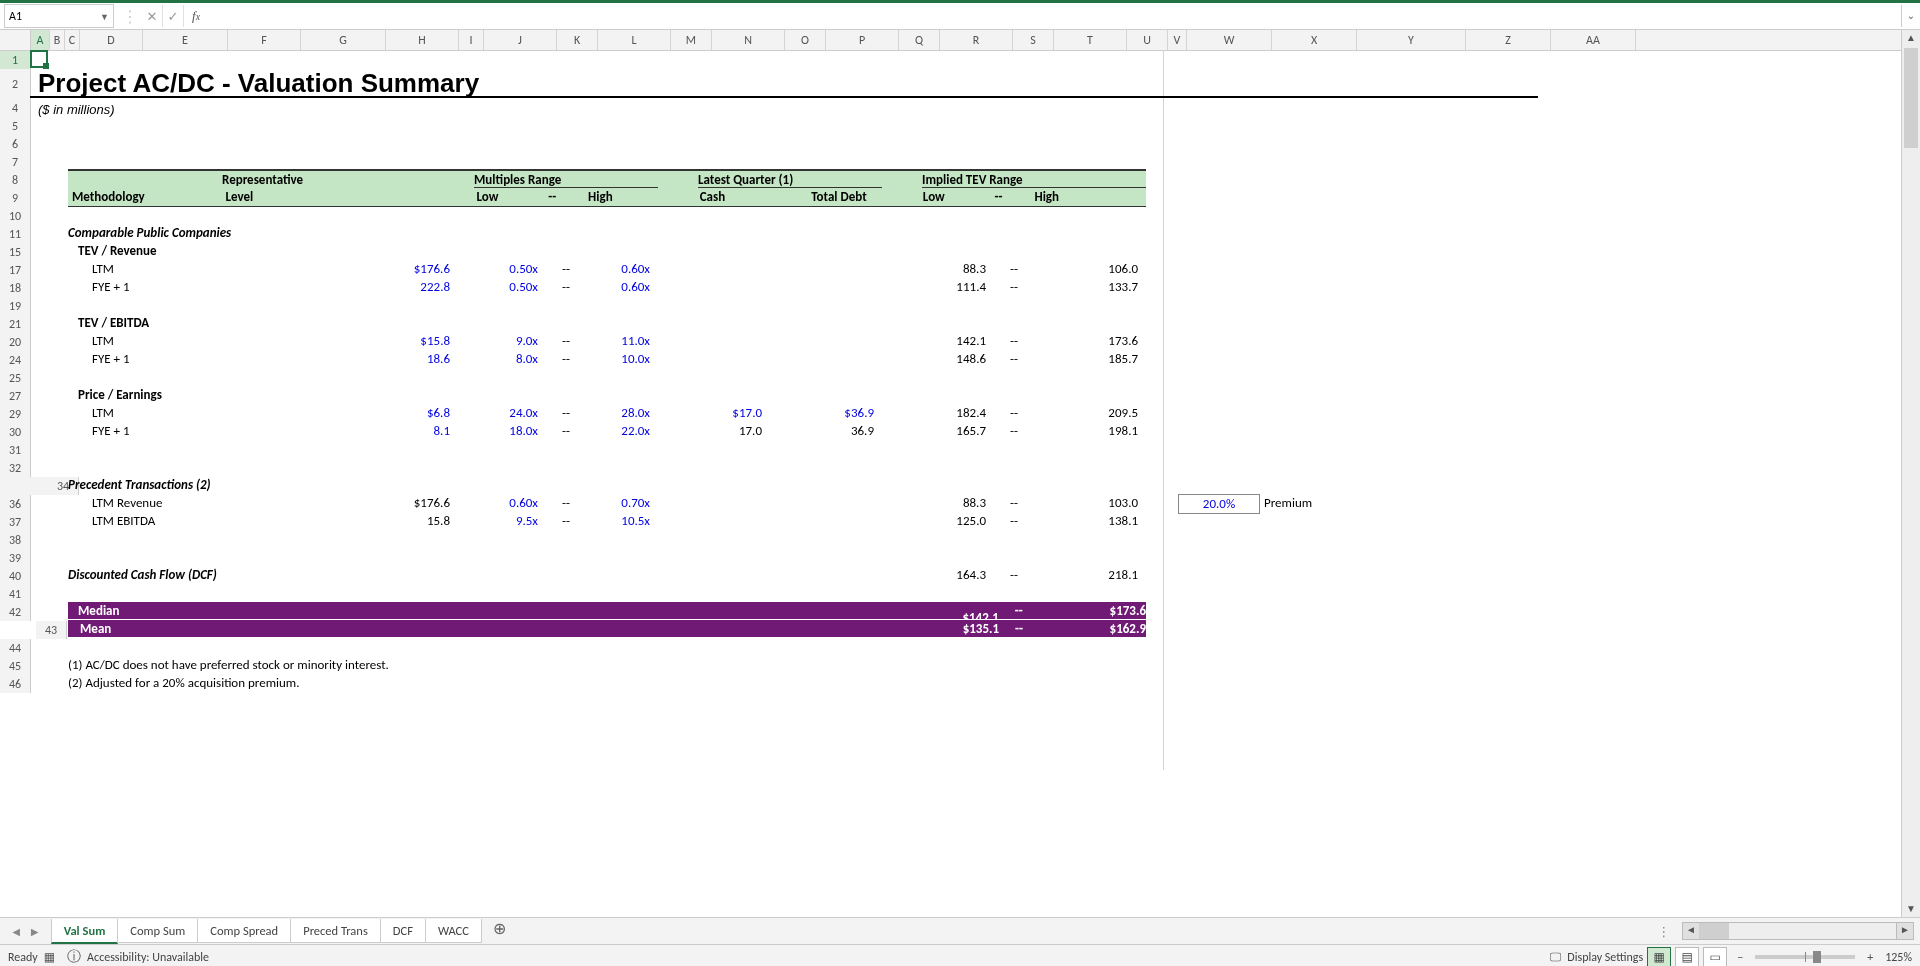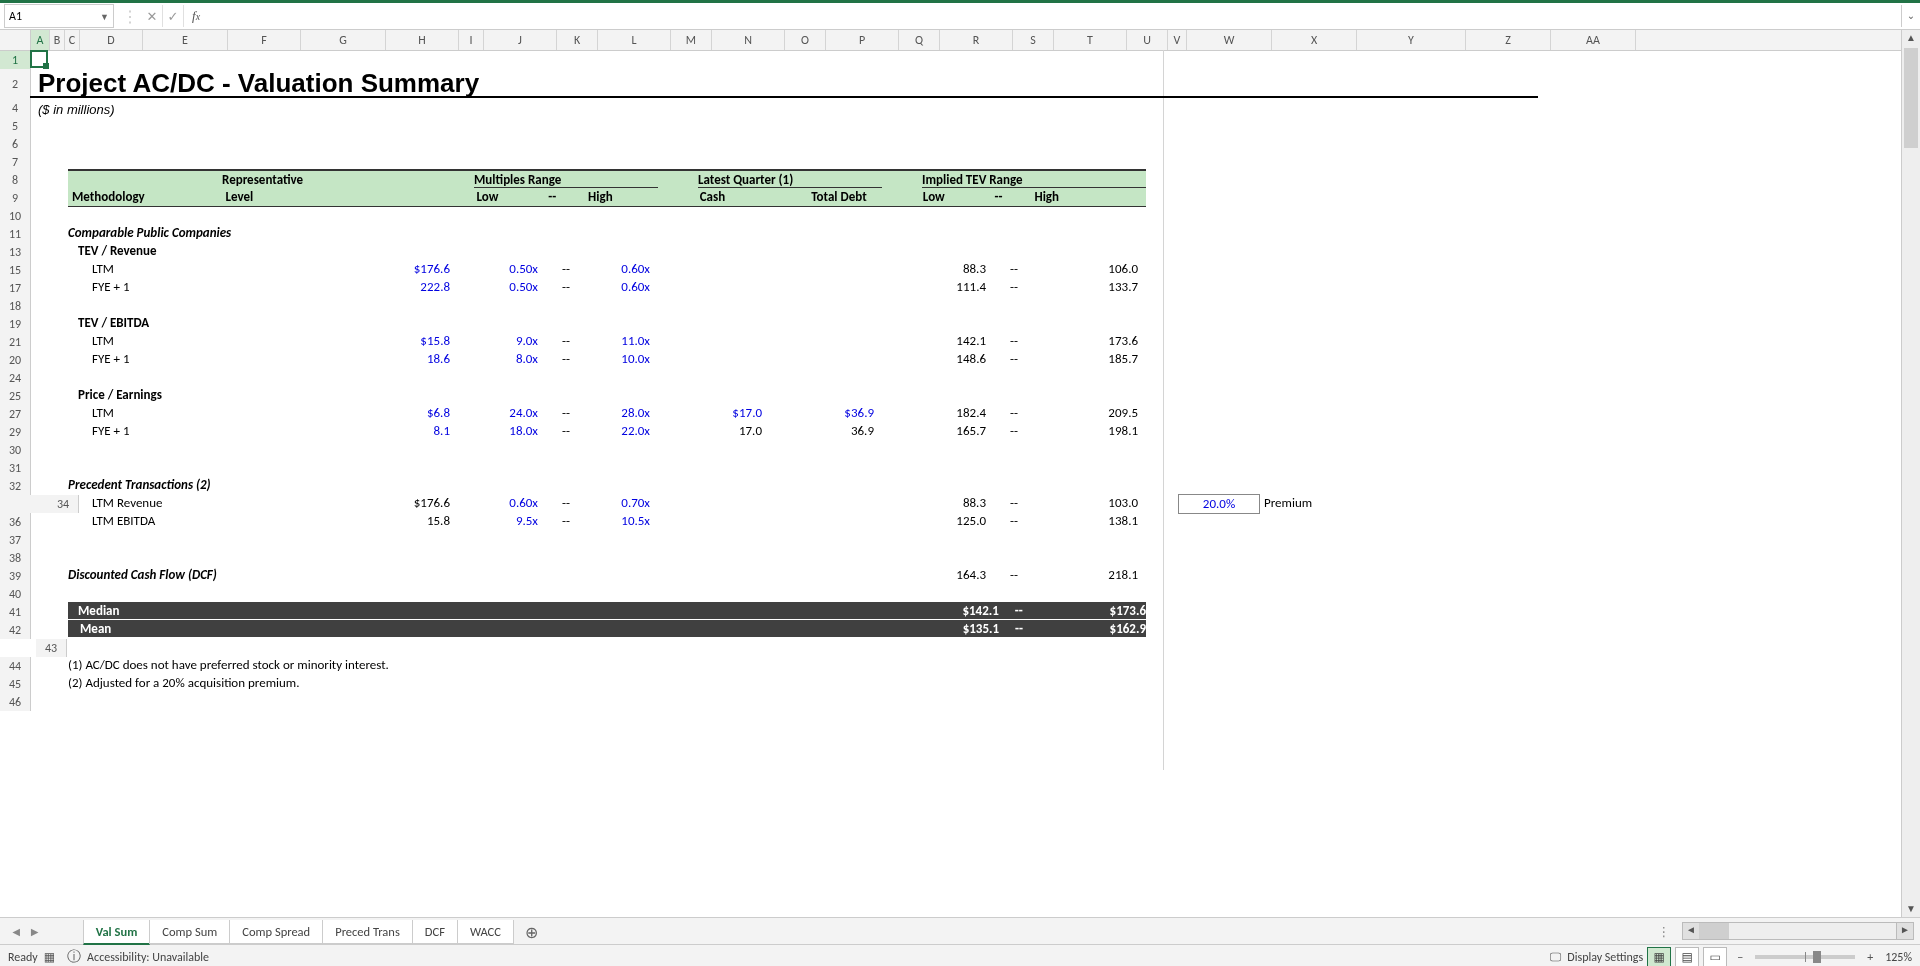--- a/index.html
+++ b/index.html
@@ -193,21 +193,21 @@
     height:18px;
     line-height:18px;
   }
   .r { text-align:right; }
   .c { text-align:center; }
   .blue { color: #0000e0; }
   .bi { font-weight:bold; font-style:italic; }
   .ind2 { padding-left: 24px; }
 
   .sumrow {
-    background: #404040;
+    background: #701a75;
     color: #fff;
     font-weight: bold;
     height:17px;
     line-height:17px;
     display:flex;
   }
 
   .prembox {
     position:absolute;
     border:1px solid #888;
@@ -229,23 +229,22 @@
   }
   .tab-nav {
     display:flex;
     gap:2px;
     padding:0 8px;
     color:#888;
   }
   .tab-nav span { padding:0 2px; }
   .tabs {
     display: flex;
-    align-items: center;
+    align-items: flex-start;
     height: 100%;
-    margin-left: 32px;
   }
   .tab {
     padding: 4px 12px;
     border: 1px solid #ccc;
     border-top: none;
     margin-right: -1px;
     background: #fff;
     color:#444;
     position:relative;
     top:1px;
@@ -425,24 +424,20 @@
           <div class="row" style="height: 18px;">
             <div class="rh" style="height: 18px; line-height: 18px;">9</div>
             <div class="cells"></div>
           </div>
           <div class="row" style="height: 18px;">
             <div class="rh" style="height: 18px; line-height: 18px;">10</div>
             <div class="cells"></div>
           </div>
           <div class="row" style="height: 18px;">
             <div class="rh" style="height: 18px; line-height: 18px;">11</div>
-            <div class="cells"></div>
-          </div>
-          <div class="row" style="height: 18px;">
-            <div class="rh" style="height: 18px; line-height: 18px;">13</div>
             <div class="cells"></div>
           </div>
           <div class="row" style="height: 18px;">
             <div class="rh" style="height: 18px; line-height: 18px;">15</div>
             <div class="cells"></div>
           </div>
           <div class="row" style="height: 18px;">
             <div class="rh" style="height: 18px; line-height: 18px;">17</div>
             <div class="cells"></div>
           </div>
@@ -649,21 +644,21 @@
           <div class="cell r" style="position: absolute; left: 884px; top: 462px; width: 72px; height: 18px;">125.0</div>
           <div class="cell c" style="position: absolute; left: 964px; top: 462px; width: 40px; height: 18px;">--</div>
           <div class="cell r" style="position: absolute; left: 996px; top: 462px; width: 112px; height: 18px;">138.1</div>
           <div class="cell bi" style="position: absolute; left: 38px; top: 516px; width: 400px; height: 18px;">Discounted Cash Flow (DCF)</div>
           <div class="cell r" style="position: absolute; left: 884px; top: 516px; width: 72px; height: 18px;">164.3</div>
           <div class="cell c" style="position: absolute; left: 964px; top: 516px; width: 40px; height: 18px;">--</div>
           <div class="cell r" style="position: absolute; left: 996px; top: 516px; width: 112px; height: 18px;">218.1</div>
           <div class="sumrow" style="position: absolute; left: 38px; top: 552px; width: 1078px; height: 17px;">
             <span class="cell" style="width:154px;text-align:left;padding-left:10px;">Median</span>
             <span class="cell" style="width:700px"></span>
-            <span class="cell r" style="width:72px;">$142.1</span>
+            <span class="cell r" style="width:72px;margin-top:7px;">$142.1</span>
             <span class="cell c" style="width:40px;">--</span>
             <span class="cell r" style="width:108px;">$173.6</span>
           </div>
           <div class="sumrow" style="position: absolute; left: 38px; top: 570px; width: 1078px; height: 17px;">
             <span class="cell" style="width:154px;text-align:left;padding-left:12px;">Mean</span>
             <span class="cell" style="width:700px"></span>
             <span class="cell r" style="width:72px;">$135.1</span>
             <span class="cell c" style="width:40px;">--</span>
             <span class="cell r" style="width:108px;">$162.9</span>
           </div>

